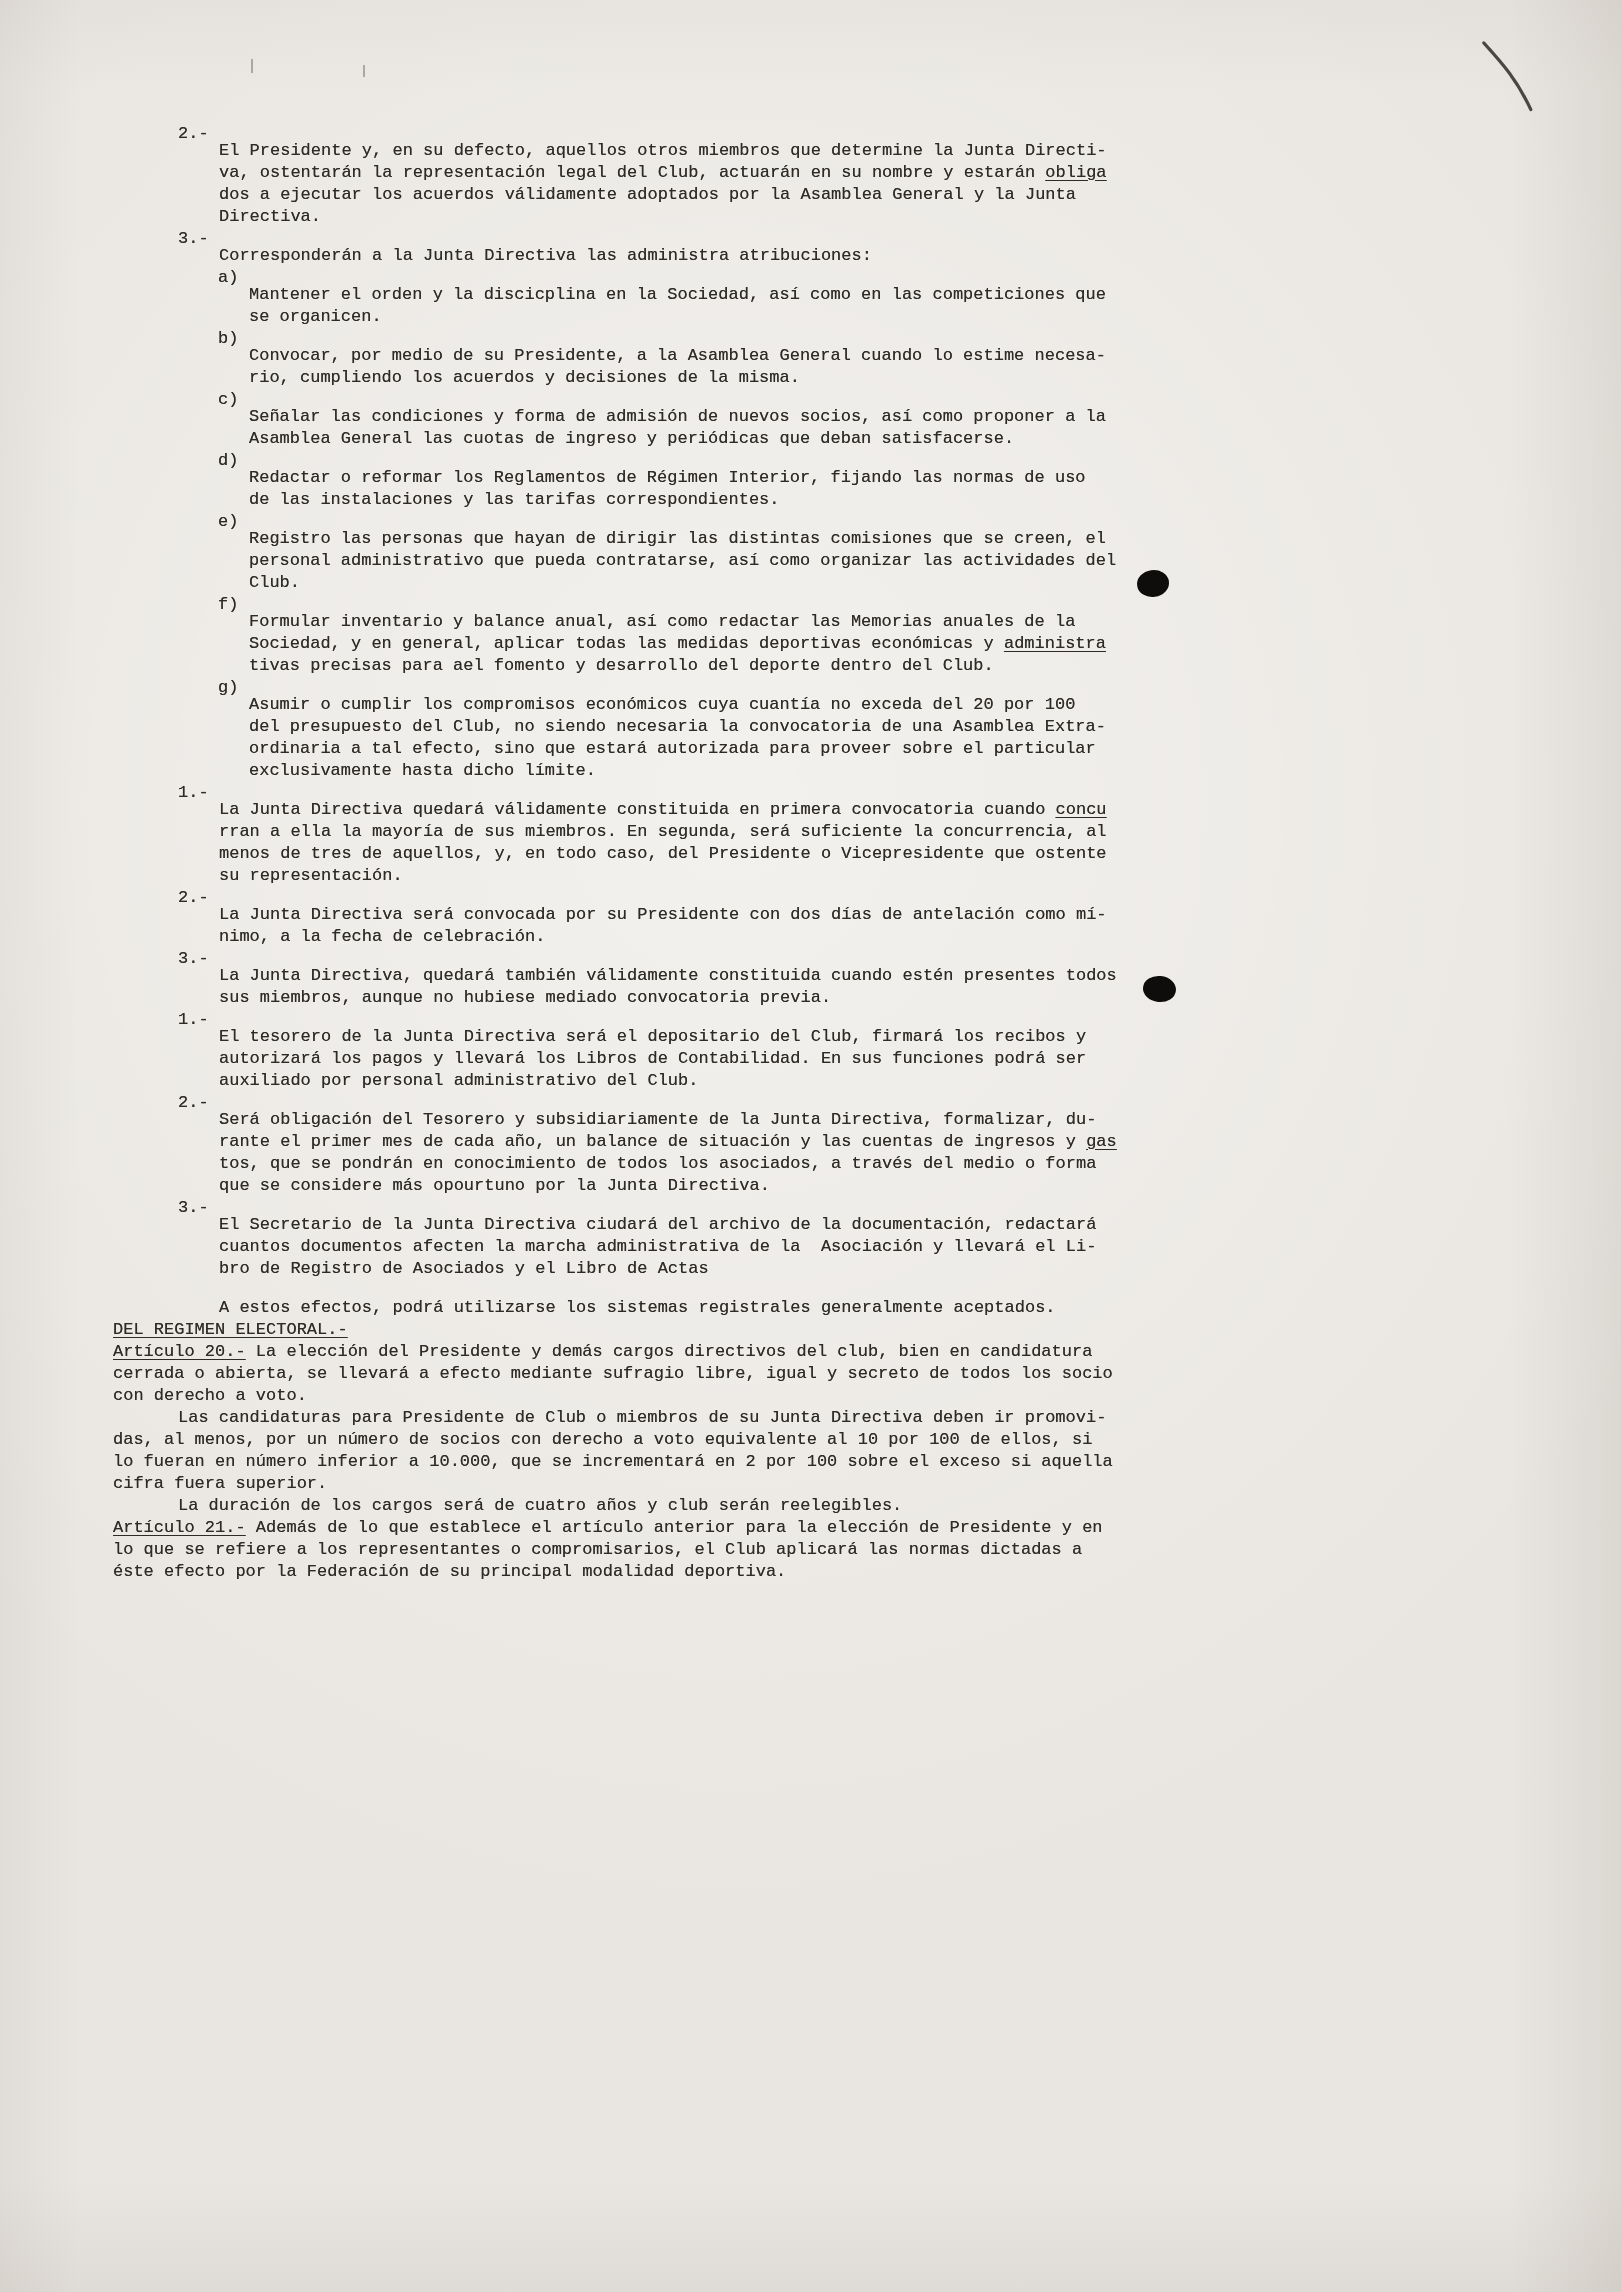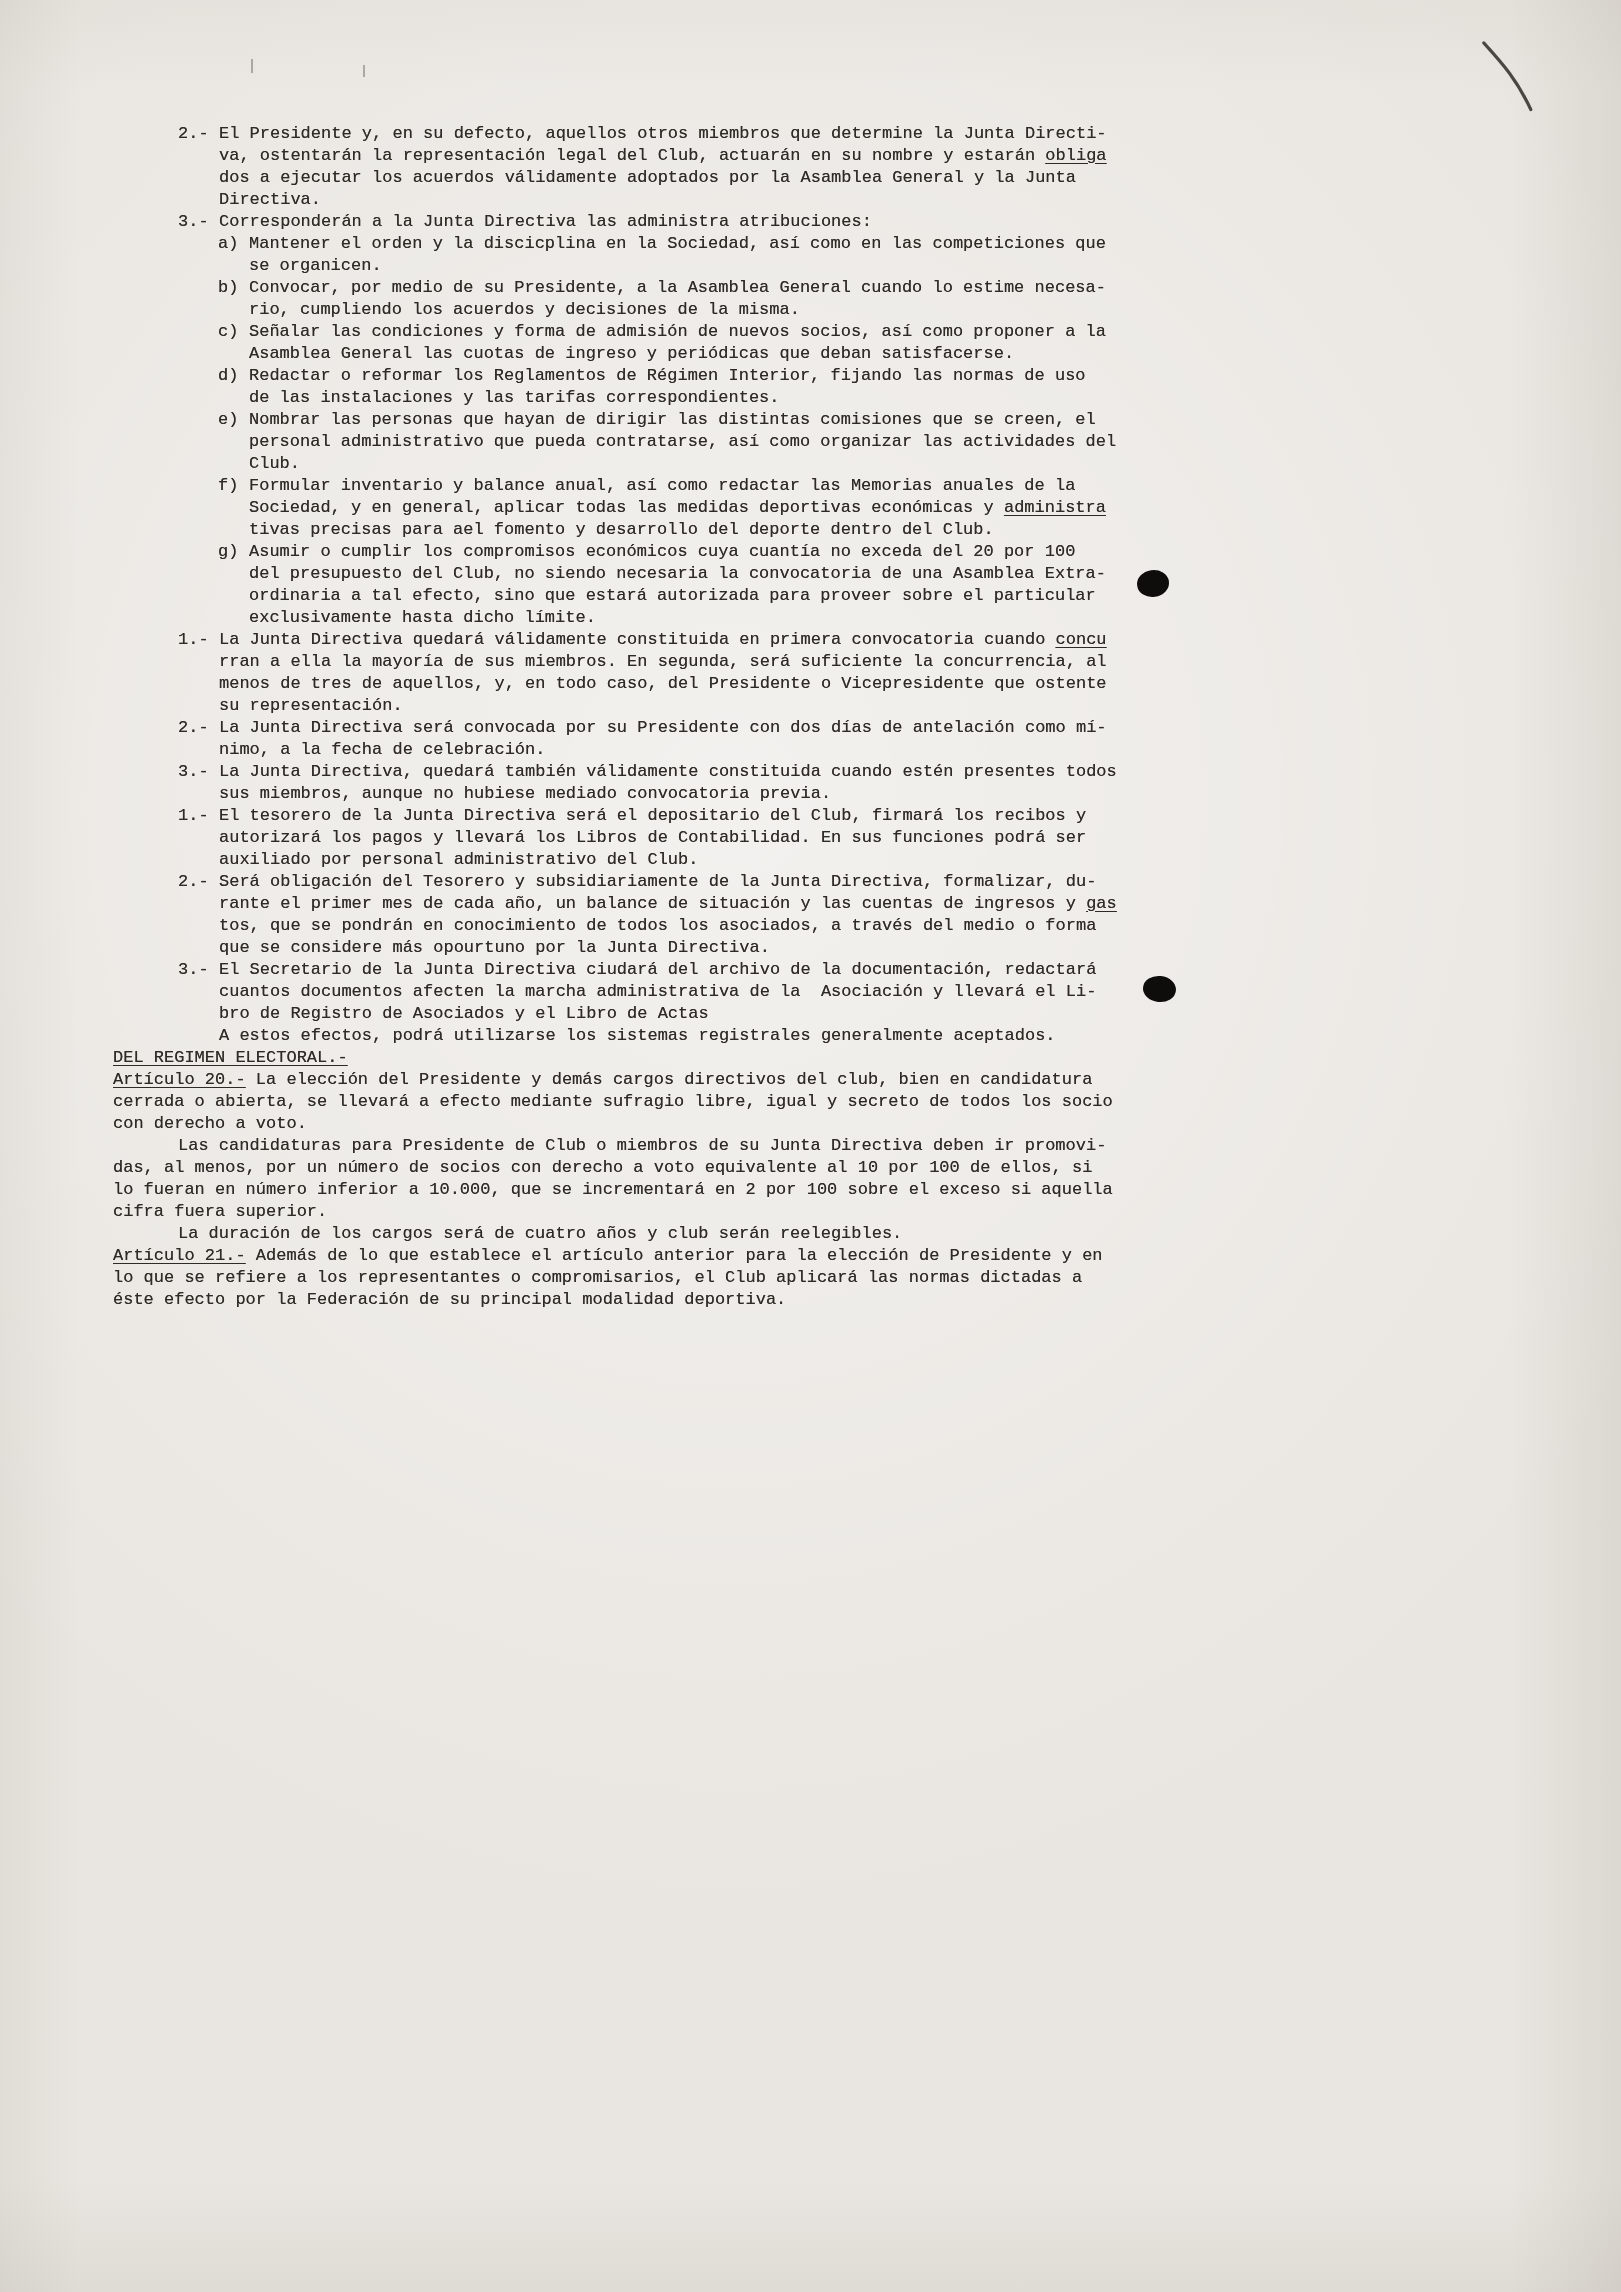--- a/index.html
+++ b/index.html
@@ -30,21 +30,21 @@
     text-shadow: 0 0 0.5px rgba(46,43,38,0.7);
   }
   .par { white-space: pre-wrap; }
   .first-indent { text-indent: 65px; }
   .item { display: flex; align-items: flex-start; }
   .indent1 { padding-left: 65px; }
   .indent2 { padding-left: 105px; }
   .item .label { white-space: pre; }
   .indent1 > .label { flex: 0 0 41px; width: 41px; }
   .indent2 > .label { flex: 0 0 31px; width: 31px; }
-  .txt { white-space: pre-wrap; flex: 1 1 auto; }
+  .txt { white-space: pre-wrap; flex: 1 1 auto; margin-top: 17px; }
   .u { text-decoration: underline; text-underline-offset: 2.9px; }
   .ink-dot { position: absolute; background: #0e0d0c; border-radius: 50%; }
   .dot1 { left: 1137px; top: 570px; width: 32px; height: 26.5px; transform: rotate(-8deg); }
   .dot2 { left: 1143px; top: 976px; width: 33px; height: 25.5px; transform: rotate(6deg); }
   .pen-stroke { position: absolute; left: 1472px; top: 37px; width: 98px; height: 98px; }
   .smudge { position: absolute; background: #6b675f; opacity: 0.5; }
   .s1 { left: 251px; top: 59px; width: 2px; height: 13.7px; }
   .s2 { left: 363px; top: 65px; width: 2px; height: 11.8px; }
 </style>
 </head>
@@ -78,21 +78,21 @@
         <div class="txt">Señalar las condiciones y forma de admisión de nuevos socios, así como proponer a la
 Asamblea General las cuotas de ingreso y periódicas que deban satisfacerse.</div>
       </div>
       <div class="item indent2">
         <span class="label">d)</span>
         <div class="txt">Redactar o reformar los Reglamentos de Régimen Interior, fijando las normas de uso
 de las instalaciones y las tarifas correspondientes.</div>
       </div>
       <div class="item indent2">
         <span class="label">e)</span>
-        <div class="txt">Nombrar las personas que hayan de dirigir las distintas comisiones que se creen, el
+        <div class="txt">Registro las personas que hayan de dirigir las distintas comisiones que se creen, el
 personal administrativo que pueda contratarse, así como organizar las actividades del
 Club.</div>
       </div>
       <div class="item indent2">
         <span class="label">f)</span>
         <div class="txt">Formular inventario y balance anual, así como redactar las Memorias anuales de la
 Sociedad, y en general, aplicar todas las medidas deportivas económicas y <span class="u">administra</span>
 tivas precisas para ael fomento y desarrollo del deporte dentro del Club.</div>
       </div>
       <div class="item indent2">

